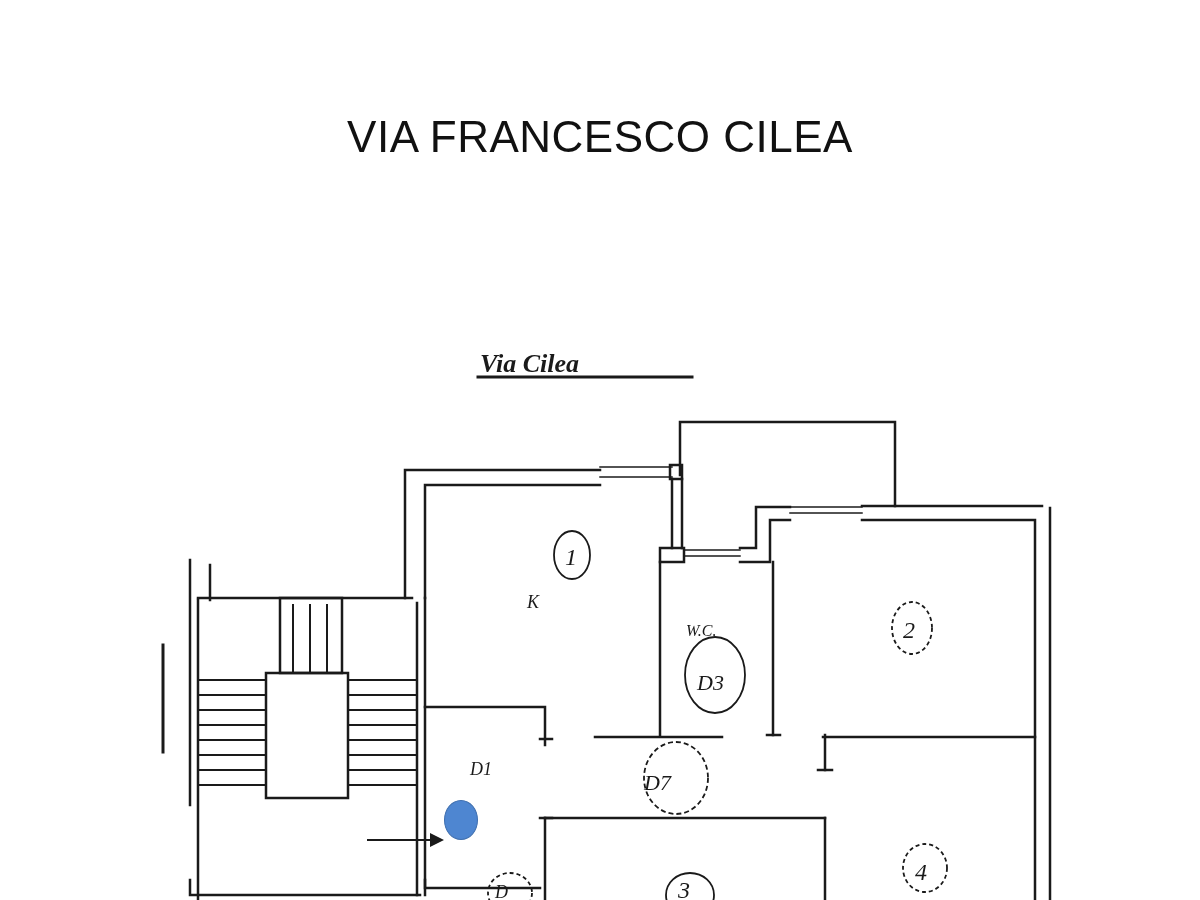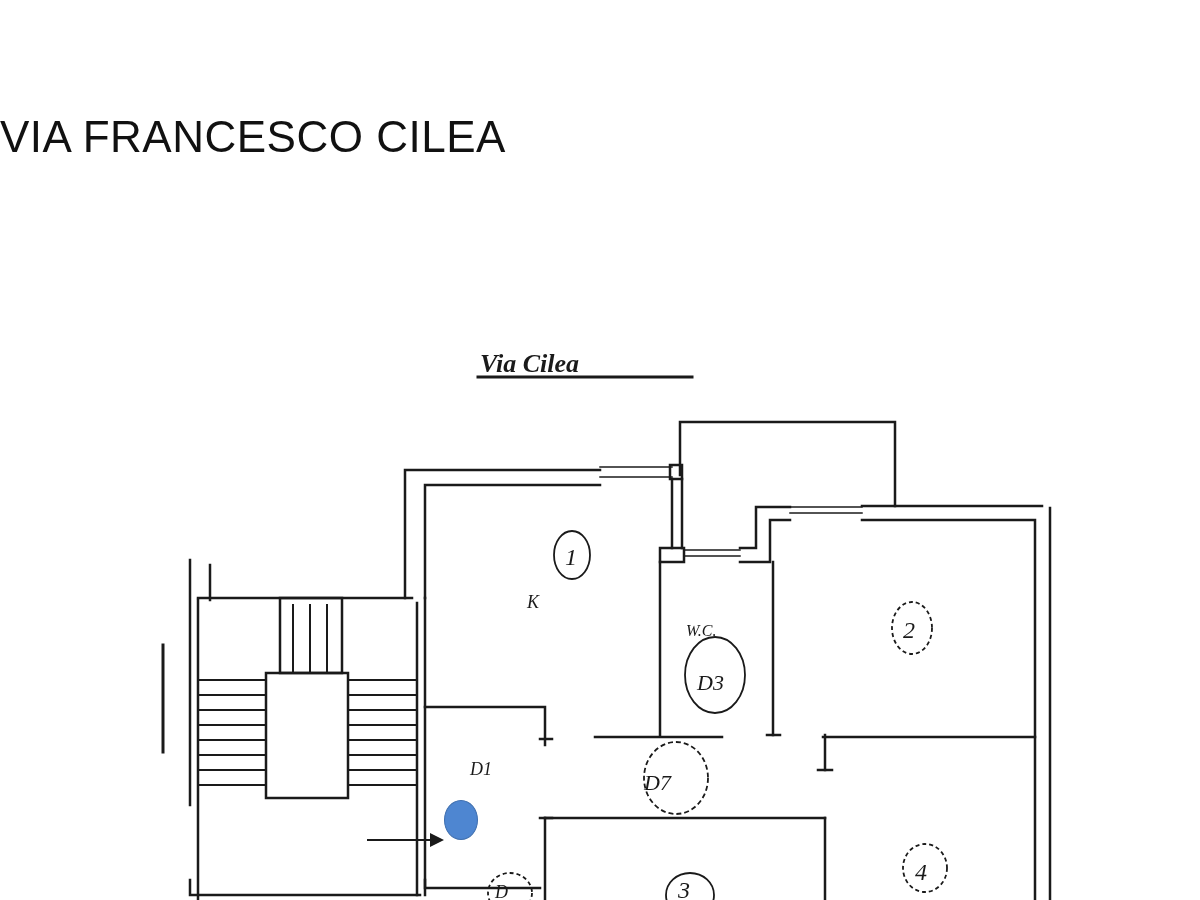--- a/index.html
+++ b/index.html
@@ -1,17 +1,17 @@
 <!DOCTYPE html>
 <html><head>
 <meta charset="utf-8">
 <style>
   html, body { margin:0; padding:0; background:#ffffff; }
   body { width:1200px; height:900px; position:relative; overflow:hidden; font-family:"Liberation Sans", sans-serif; }
-  .slide-title { position:absolute; left:0; top:112px; width:1200px; text-align:left; font-size:44px; color:#111; letter-spacing:0.5px; font-family:"Liberation Sans", sans-serif; }
+  .slide-title { position:absolute; left:0; top:112px; width:1200px; text-align:center; font-size:44px; color:#111; letter-spacing:0.5px; font-family:"Liberation Sans", sans-serif; }
   .plan { position:absolute; left:0; top:0; width:992px; height:900px; }
   .plan svg { position:absolute; left:0; top:0; }
   .marker { position:absolute; left:444px; top:800px; width:34px; height:40px; border-radius:50%; background:#4e86d1; border:1px solid #3f6faf; box-sizing:border-box; }
 </style>
 </head>
 <body>
 
 <div class="slide-title">VIA FRANCESCO CILEA</div>
 
 <div class="plan">

